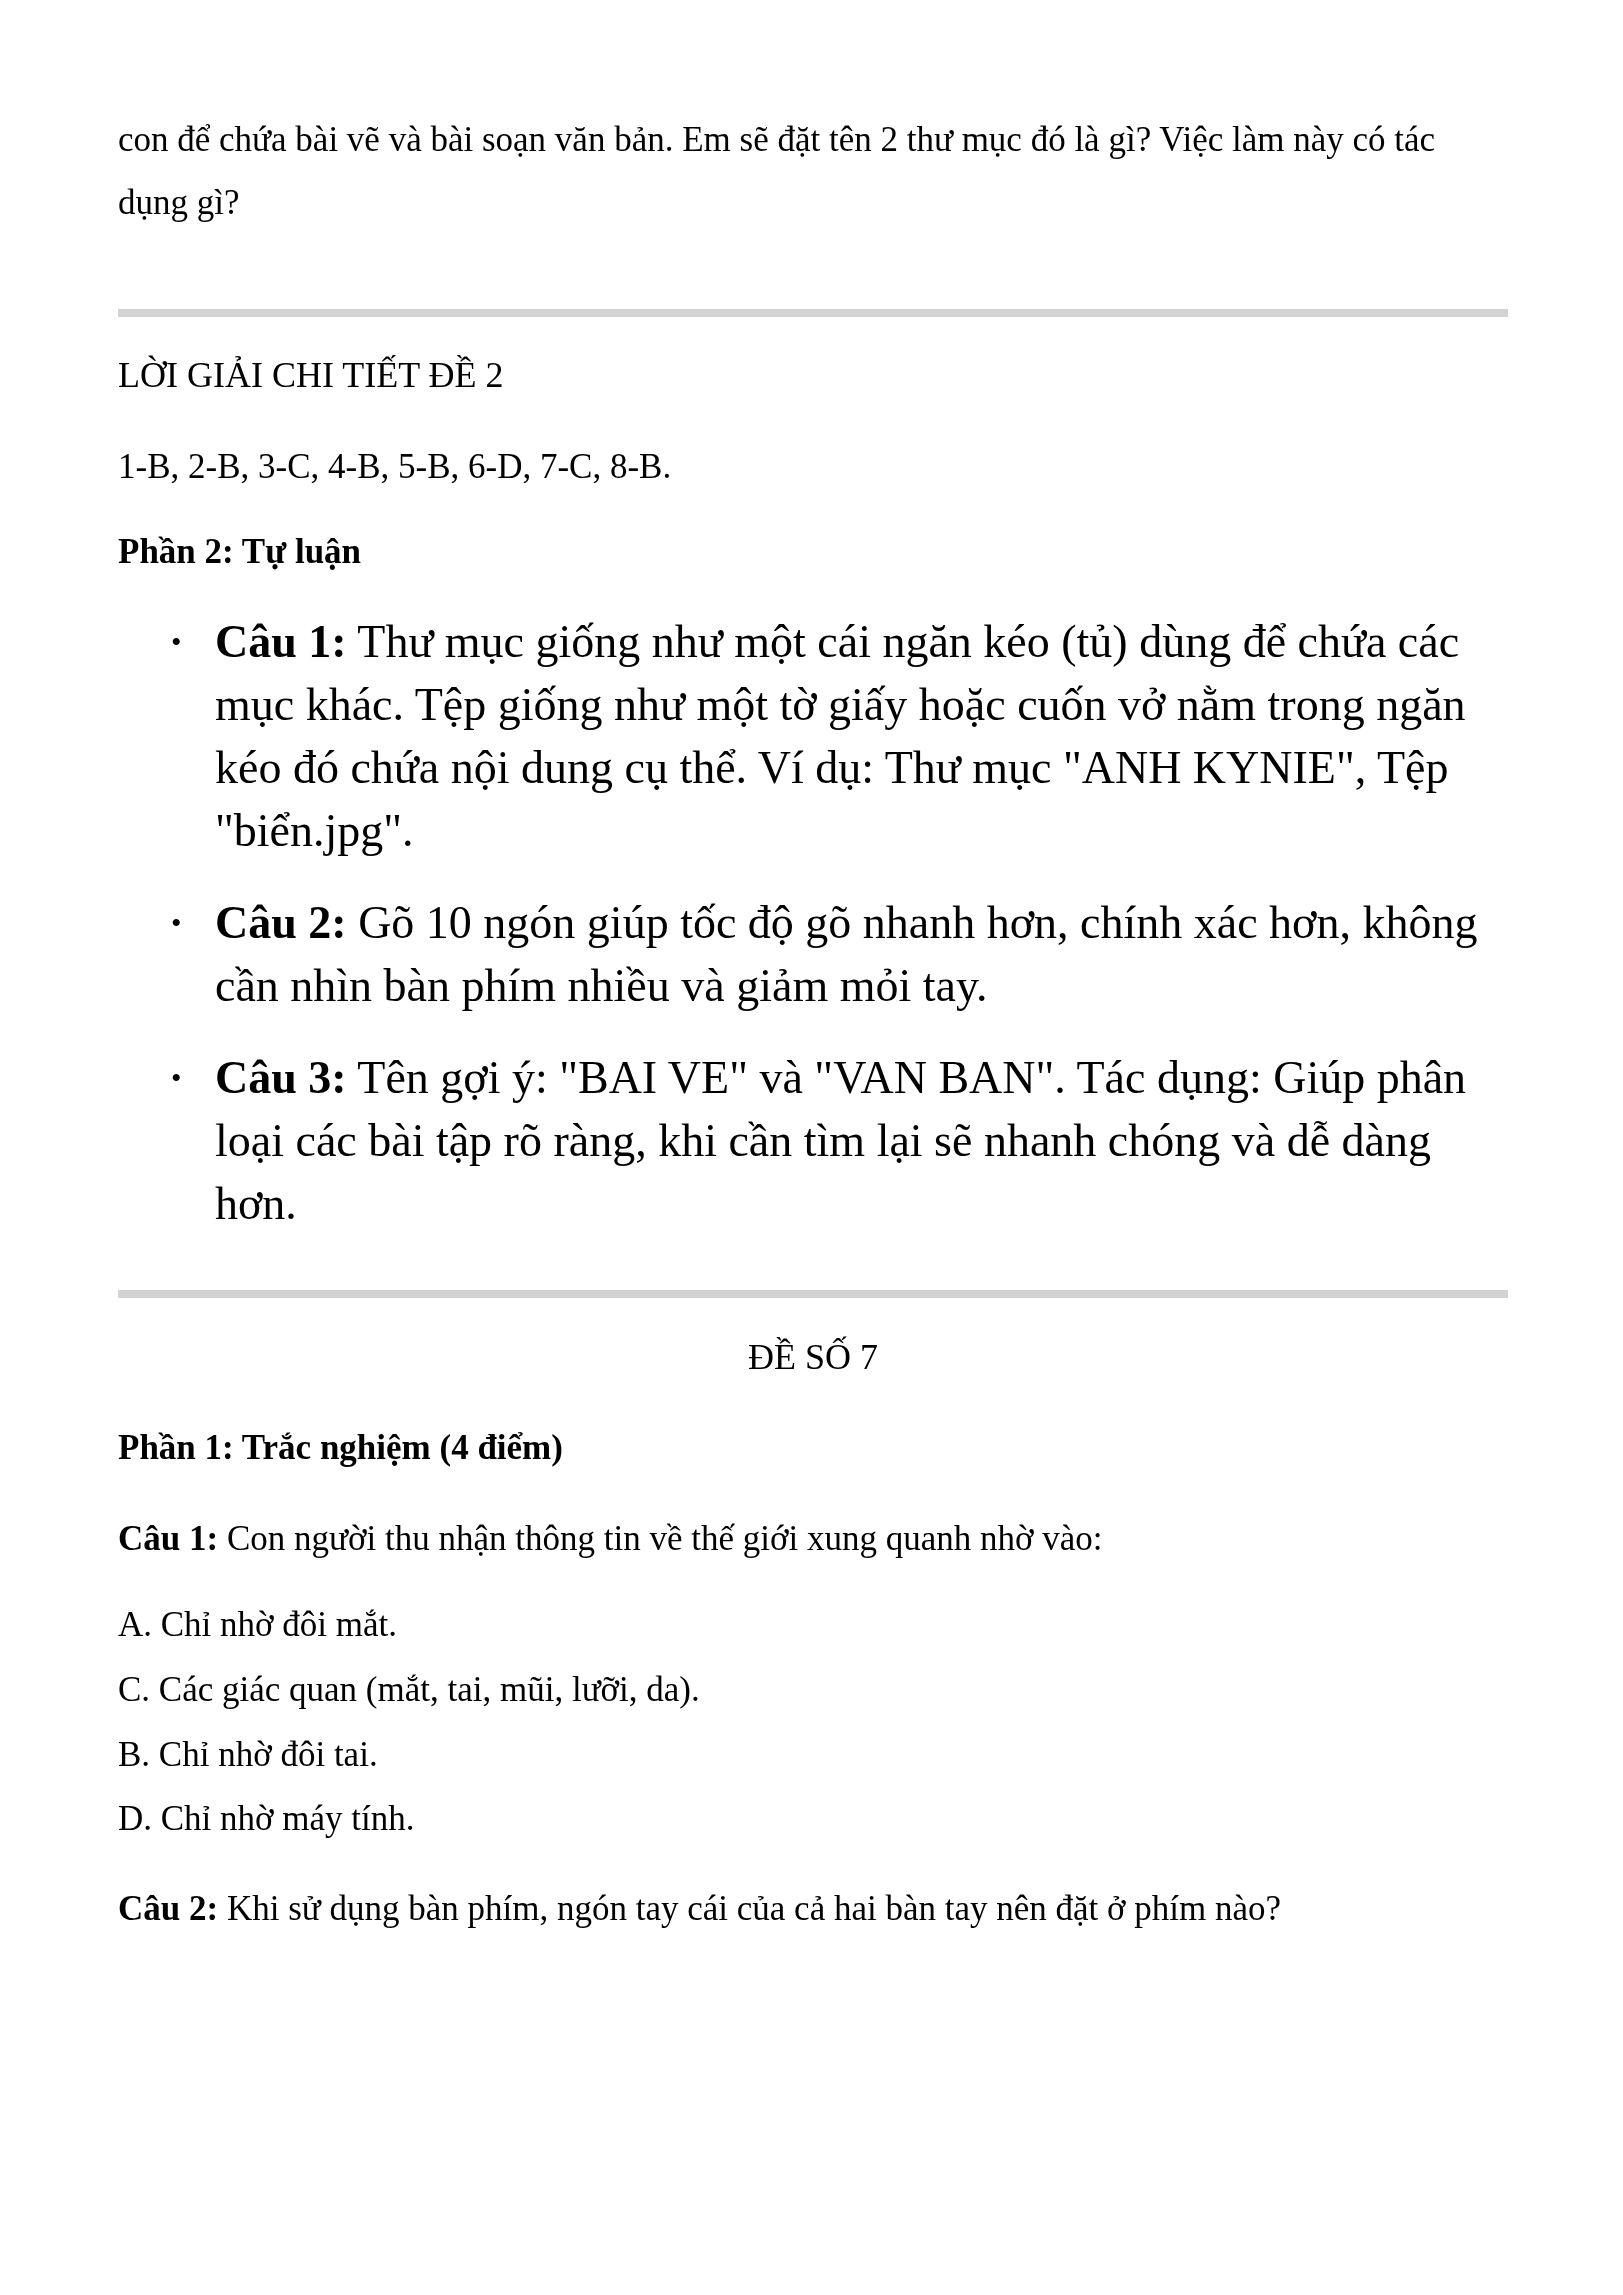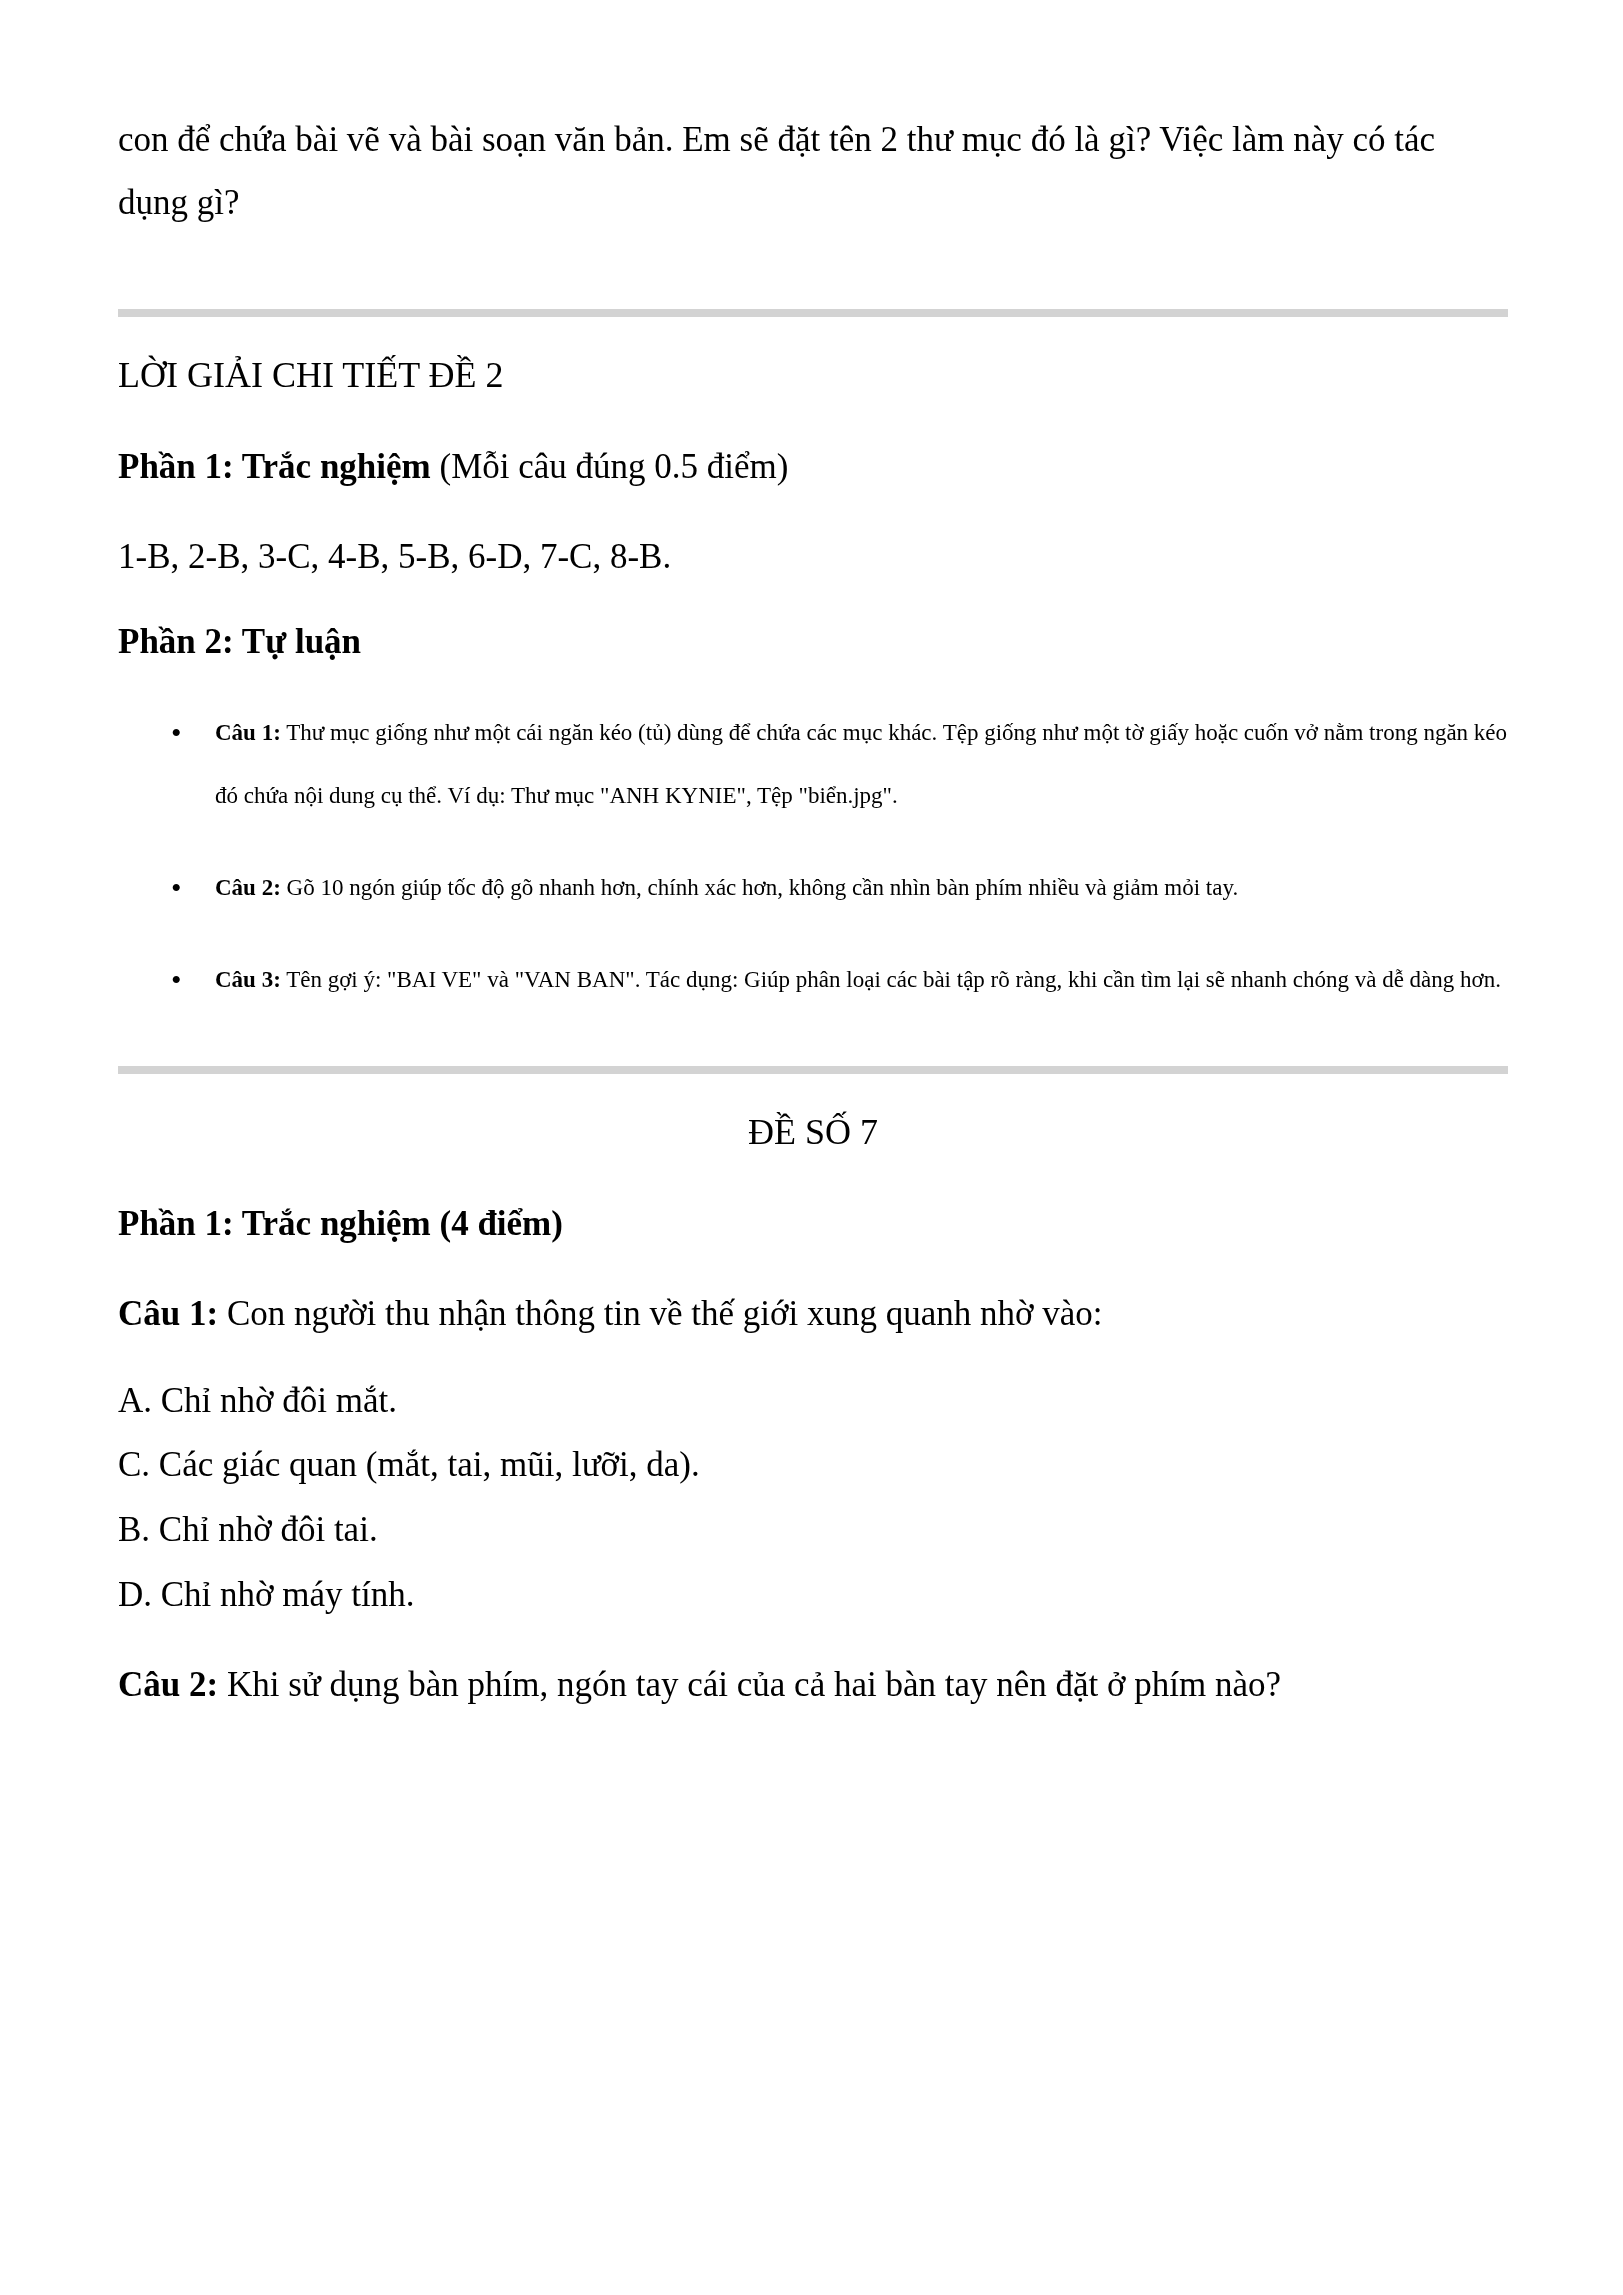--- a/index.html
+++ b/index.html
@@ -50,21 +50,21 @@
     margin: 0 0 29px 0;
   }
   .bullet {
     flex: 0 0 44px;
     width: 44px;
     font-size: 30px;
     line-height: 63px;
   }
   .essay-text {
     flex: 1 1 auto;
-    font-size: 23px;
+    font-size: 46px;
     line-height: 63px;
   }
   .question { margin-bottom: 23.6px; }
   .option {
     font-size: 35px;
     line-height: 63px;
     margin: 0 0 1.6px 0;
   }
   .options-group { margin: 0 0 27px 0; }
 </style>
@@ -72,21 +72,20 @@
 <body>
 
 <div class="page">
 
   <p class="para intro">con để chứa bài vẽ và bài soạn văn bản. Em sẽ đặt tên 2 thư mục đó là gì? Việc làm này có tác dụng gì?</p>
 
   <div class="divider" style="background: rgb(211, 211, 211);"></div>
 
   <div class="heading">LỜI GIẢI CHI TIẾT ĐỀ 2</div>
 
-  <p class="para"><b>Phần 1: Trắc nghiệm</b><span> (Mỗi câu đúng 0.5 điểm)</span></p>
 
   <p class="para answer-key">1-B, 2-B, 3-C, 4-B, 5-B, 6-D, 7-C, 8-B.</p>
 
   <p class="para bold">Phần 2: Tự luận</p>
 
   <ul class="essay-list">
     <li class="essay-item">
       <span class="bullet">•</span>
       <div class="essay-text"><b>Câu 1:</b><span> Thư mục giống như một cái ngăn kéo (tủ) dùng để chứa các mục khác. Tệp giống như một tờ giấy hoặc cuốn vở nằm trong ngăn kéo đó chứa nội dung cụ thể. Ví dụ: Thư mục "ANH KYNIE", Tệp "biển.jpg".</span></div>
     </li>

